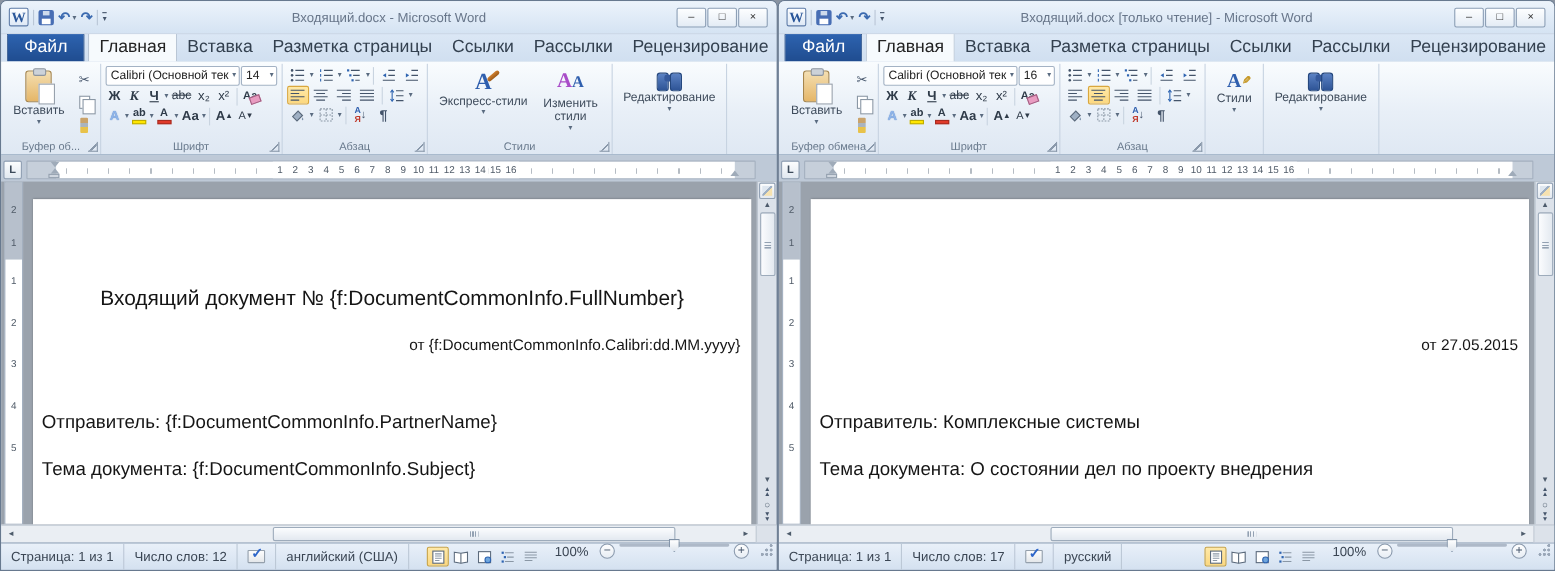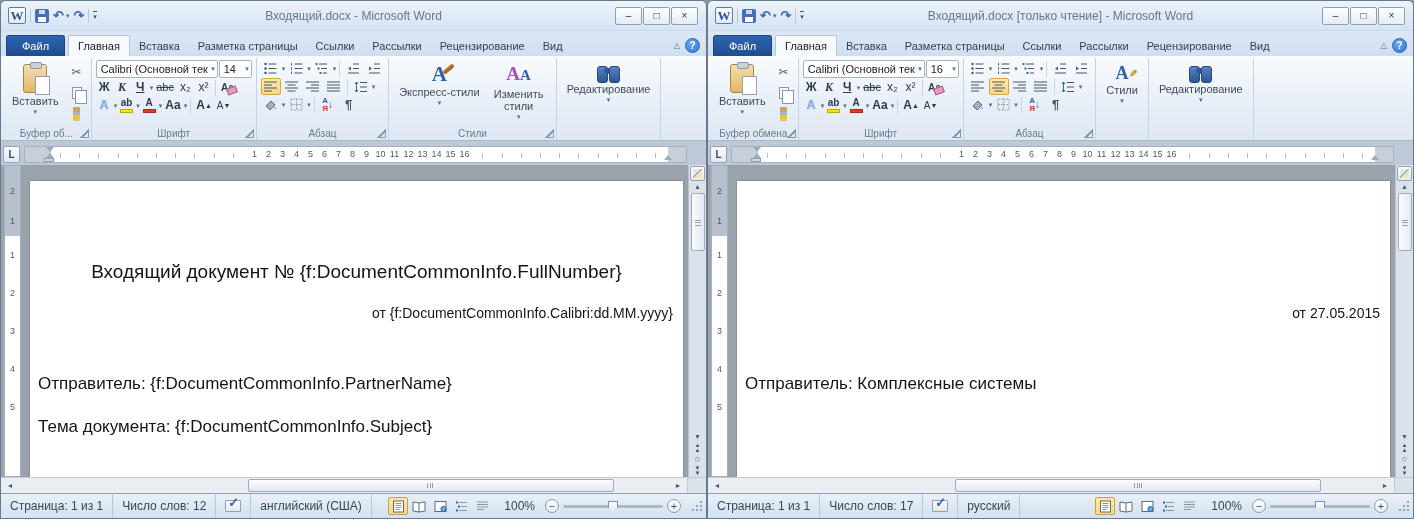--- a/index.html
+++ b/index.html
@@ -16,21 +16,21 @@
 .floppy{width:14px;height:14px;background:#486eb4;border-radius:2px;position:relative}
 .floppy::before{content:"";position:absolute;left:3px;right:3px;bottom:1px;height:5px;background:#fff}
 .floppy::after{content:"";position:absolute;left:4px;right:4px;top:1px;height:4px;background:#cfdbec}
 .qdrop{font-size:7px;color:#5a6b80;margin-left:-2px}
 .more{display:inline-flex;flex-direction:column;align-items:center;font-size:7px;color:#44546a;border-top:1px solid #44546a;padding-top:1px;font-weight:normal}
 .title{position:absolute;left:0;right:0;text-align:center;font-size:12px;color:#68768a}
 .winbtns{margin-left:auto;display:flex;gap:1px;padding-right:8px;z-index:1}
 .winbtn{width:27px;height:18px;border:1px solid #8ea0b6;background:linear-gradient(#fdfeff,#e4ecf5);border-radius:2px;font-size:10px;color:#333;display:flex;align-items:center;justify-content:center;cursor:default}
 
 .tabrow{height:25px;flex:0 0 25px;display:flex;align-items:flex-end;padding-left:5px;background:linear-gradient(#dbe7f5,#d0dfF0)}
-.tab{padding:4px 9px 4px;font-size:11px;color:#33404f;white-space:nowrap}
+.tab{padding:4px 9px 4px;font-size:16px;color:#33404f;white-space:nowrap}
 .tab.file{background:linear-gradient(var(--file-tab,#2e64b1),#1f4c8f);color:#fff;border-radius:3px 3px 0 0;padding:4px 15px;margin-right:3px;border:1px solid #1c447f;border-bottom:none}
 .tab.active{background:#f6fafd;border:1px solid #b9c6d5;border-bottom:none;border-radius:2px 2px 0 0;color:#222}
 .tab-ctrls{margin-left:auto;display:flex;align-items:center;gap:5px;padding:0 6px 3px 0}
 .collapse{font-size:8px;color:#5f7189}
 .help{width:15px;height:15px;border-radius:50%;background:radial-gradient(circle at 35% 30%,#6aa6e8,#2f7bd6);color:#fff;font-weight:bold;font-size:10px;display:flex;align-items:center;justify-content:center;border:1px solid #2565b4}
 
 .ribbon{height:85px;flex:0 0 85px;background:linear-gradient(#f9fcfe,#e8eff7 55%,#dfe8f3);border-bottom:1px solid #a9bacd;display:flex;align-items:stretch;padding:2px 0 0 1px}
 .group{position:relative;border-right:1px solid #c7d3e1;padding:2px 4px 14px 4px;display:flex;align-items:flex-start}
 .group-label{position:absolute;left:0;right:0;bottom:1px;text-align:center;font-size:10px;color:#68798c;white-space:nowrap}
 .launcher{position:absolute;right:2px;bottom:2px;width:9px;height:9px;border-right:1px solid #8a99ab;border-bottom:1px solid #8a99ab;background:linear-gradient(135deg,transparent 55%,#8a99ab 55%,#8a99ab 70%,transparent 70%)}
@@ -112,21 +112,21 @@
 .dbl{display:flex;flex-direction:column;line-height:5px;font-size:6px;color:#44546a}
 .ocirc{font-size:9px;color:#5a6878;line-height:9px}
 
 .hscroll{height:16px;flex:0 0 16px;background:#eaeef3;border-top:1px solid #c2cbd5;position:relative}
 .harrow{position:absolute;top:1px;width:16px;height:13px;font-size:7px;color:#4d5b6b;display:flex;align-items:center;justify-content:center}
 .harrow.l{left:1px}.harrow.r{right:20px}
 .hthumb{position:absolute;left:35%;width:52%;top:1px;height:13px;background:linear-gradient(#fbfcfe,#e3e9f0);border:1px solid #9dabbb;border-radius:2px}
 .hthumb::after{content:"";position:absolute;top:3px;bottom:3px;left:calc(50% - 4px);width:8px;background:repeating-linear-gradient(90deg,#93a1b2 0 1px,transparent 1px 2.5px)}
 .hcorner{position:absolute;right:0;top:0;bottom:0;width:19px;background:#dce2ea;border-left:1px solid #c2cbd5}
 
-.statusbar{height:25px;flex:0 0 25px;background:linear-gradient(#e9f0f9,#d4e1f0);border-top:1px solid #8fa0b5;display:flex;align-items:center;font-size:12px;color:#3b4document;color:#3b4654}
+.statusbar{height:25px;flex:0 0 25px;background:linear-gradient(#e9f0f9,#d4e1f0);border-top:1px solid #8fa0b5;display:flex;font-size:12px;color:#3b4document;color:#3b4654}
 .scell{padding:0 9px;height:100%;display:flex;align-items:center;gap:6px;border-right:1px solid #bcc8d6;white-space:nowrap}
 .ic-spell{width:16px;height:12px;background:linear-gradient(#fdfdfd,#e4e7ea);border:1px solid #95a0ac;border-radius:1px;position:relative}
 .ic-spell::after{content:"✓";position:absolute;left:2px;top:-6px;font-size:13px;font-weight:bold;color:#2e66c9}
 .sfill{flex:1}
 .viewbtns{display:flex;align-items:center;gap:1px;padding-right:6px}
 .vbtn{width:20px;height:18px;display:flex;align-items:center;justify-content:center;border:1px solid transparent;border-radius:2px}
 .vbtn.on{background:linear-gradient(var(--active-toggle,#ffe9a8),#fcd87f);border-color:#caa341}
 .zoompct{padding:0 6px;font-size:12px}
 .zctl{width:14px;height:14px;border-radius:50%;border:1px solid #8b9aad;background:linear-gradient(#fefefe,#e7edf4);color:#44546a;font-size:11px;line-height:11px;display:flex;align-items:center;justify-content:center;margin:0 4px}
 .ztrack{width:100px;height:3px;background:#aeb9c8;border-radius:2px;position:relative}
@@ -798,20 +798,21 @@
             <span>2</span>
             <span>3</span>
             <span>4</span>
             <span>5</span>
           </div>
     </div>
     <div class="pagewrap">
       <div class="page">
         <div class="doc-line doc-date">от 27.05.2015</div>
         <div class="doc-line doc-sender">Отправитель: Комплексные системы</div>
+        <div class="doc-line doc-subject">Тема документа: О состоянии дел по проекту внедрения</div>
       </div>
     </div>
     <div class="vscol">
       <span class="rtoggle"></span>
       <span class="sarrow">▲</span>
       <span class="vthumb"></span>
       <span class="vspace"></span>
       <span class="sarrow">▼</span>
       <span class="dbl">
             <span>▲</span>

